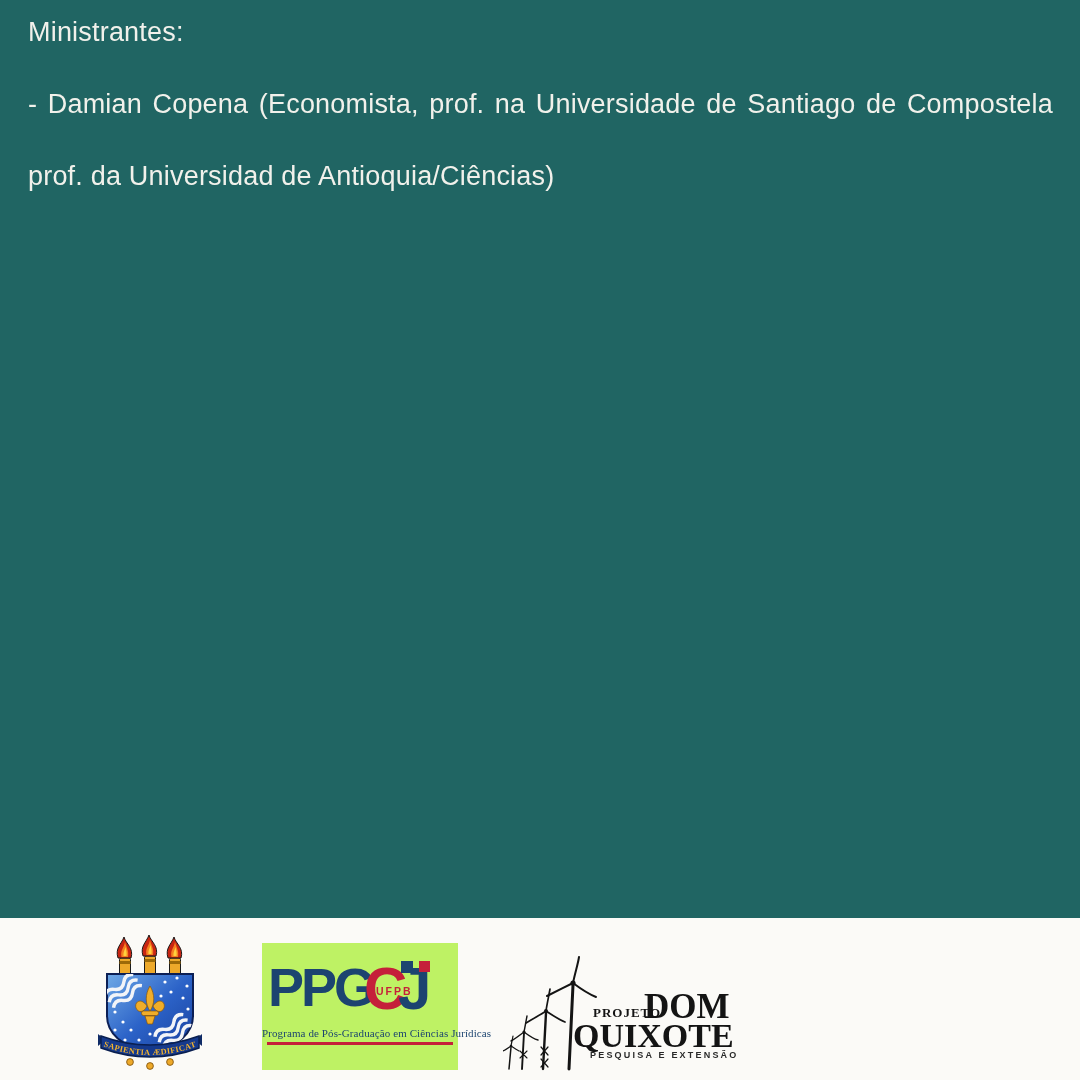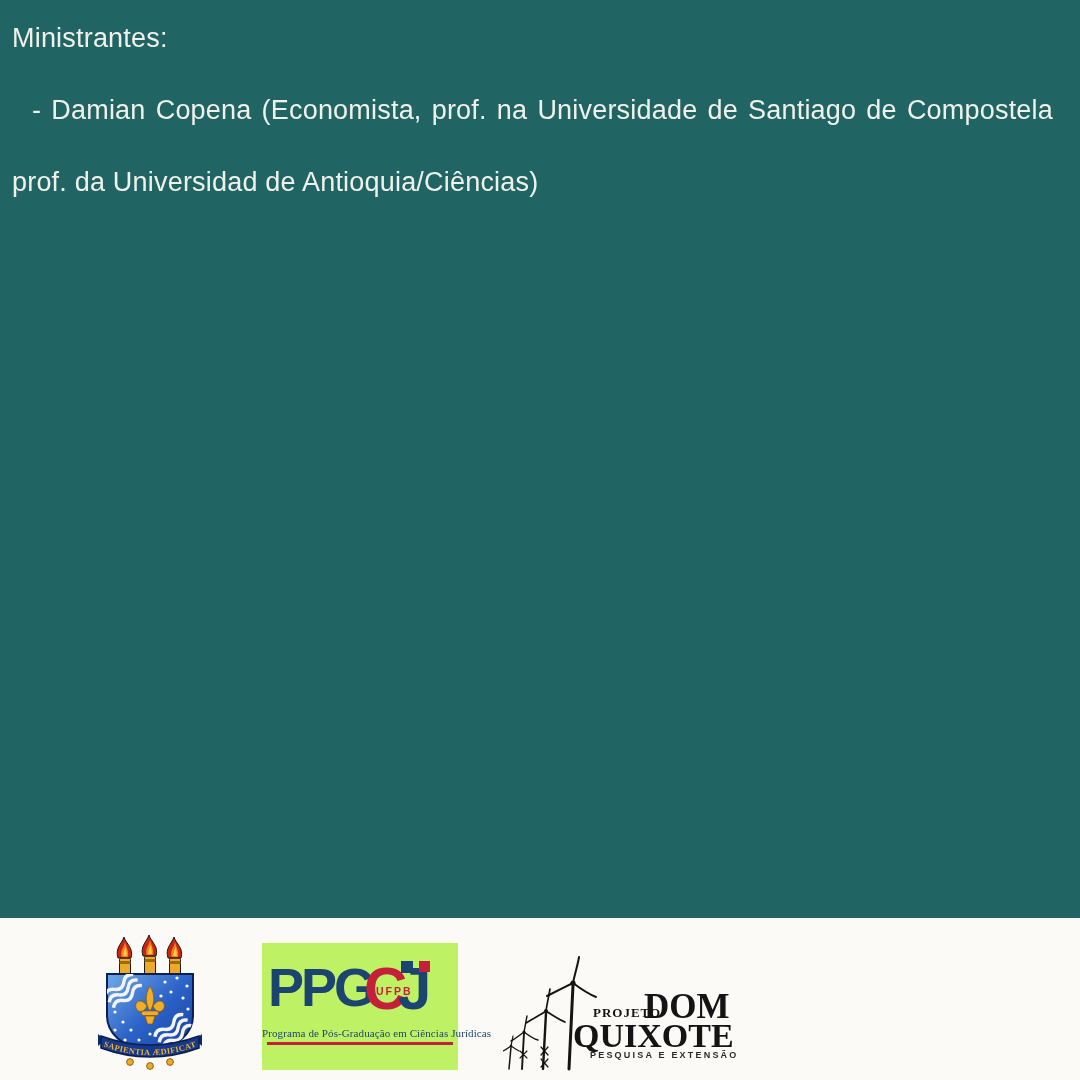--- a/index.html
+++ b/index.html
@@ -6,29 +6,29 @@
   html,body { width:1080px; height:1080px; }
   body { font-family:"Liberation Sans", sans-serif; }
 
   .canvas {
     position:relative; width:1080px; height:1080px;
     background:#206563; overflow:hidden;
   }
 
   
   .content {
-    position:absolute; top:6px; left:0; right:0;
-    padding:14px 27px 0 12px;
+    position:absolute; top:0; left:0; right:0;
+    padding:14px 27px 0 28px;
     color:#f1f1eb;
     font-size:27px; line-height:36px; letter-spacing:0.2px;
     font-weight:400;
   }
   .tline { min-height:36px; }
   .spacer { height:36px; }
-  .jline { text-align:justify; text-align-last:justify;margin-left:20px; }
+  .jline { text-align:justify; text-align-last:justify; }
 
   
   .footer {
     position:absolute; left:0; right:0; bottom:0; height:162px;
     background:#fbfaf7;
   }
   .logo { position:absolute; }
 
   .logo-ufpb { left:95px; top:16px; width:110px; height:138px; }
 

